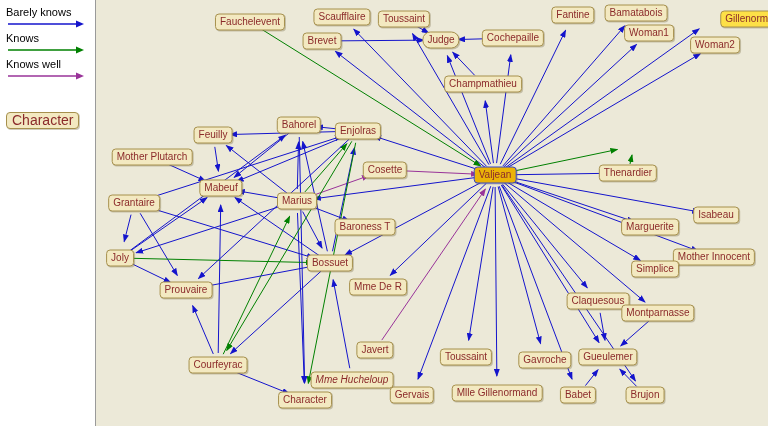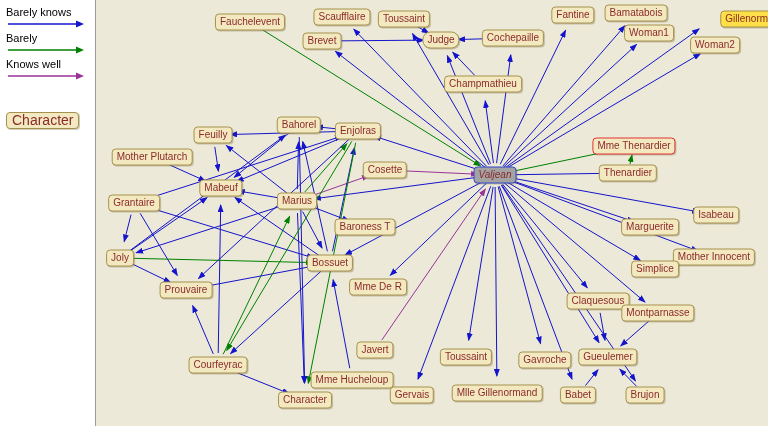--- a/index.html
+++ b/index.html
@@ -37,21 +37,21 @@
     <div class="torn">
 
       <div class="canvas-bg" id="canvas-bg" style="background: rgb(236, 233, 216);"></div>
 
       <div class="panel">
         <span class="legend-label">Barely knows</span>
         <svg class="legend-arrow" width="86" height="10">
             <line x1="2" y1="5" x2="70" y2="5" stroke="#1414cc" stroke-width="1.3"></line>
             <polygon points="70,1.5 78,5 70,8.5" fill="#1414cc"></polygon>
           </svg>
-        <span class="legend-label">Barely</span>
+        <span class="legend-label">Knows</span>
         <svg class="legend-arrow" width="86" height="10">
             <line x1="2" y1="5" x2="70" y2="5" stroke="#008000" stroke-width="1.3"></line>
             <polygon points="70,1.5 78,5 70,8.5" fill="#008000"></polygon>
           </svg>
         <span class="legend-label">Knows well</span>
         <svg class="legend-arrow" width="86" height="10">
             <line x1="2" y1="5" x2="70" y2="5" stroke="#993399" stroke-width="1.3"></line>
             <polygon points="70,1.5 78,5 70,8.5" fill="#993399"></polygon>
           </svg>
         <span class="char-sample sample-node">Character</span>
@@ -159,44 +159,43 @@
           <div class="node" style="left: 322px; top: 41px; background: rgb(243, 233, 193); color: rgb(139, 42, 42); border-color: rgb(166, 144, 77);">Brevet</div>
           <div class="node" style="left: 441px; top: 40px; background: rgb(243, 233, 193); color: rgb(139, 42, 42); border-color: rgb(166, 144, 77); border-radius: 8px;">Judge</div>
           <div class="node" style="left: 513px; top: 38px; background: rgb(243, 233, 193); color: rgb(139, 42, 42); border-color: rgb(166, 144, 77);">Cochepaille</div>
           <div class="node" style="left: 649px; top: 33px; background: rgb(243, 233, 193); color: rgb(139, 42, 42); border-color: rgb(166, 144, 77);">Woman1</div>
           <div class="node" style="left: 715px; top: 45px; background: rgb(243, 233, 193); color: rgb(139, 42, 42); border-color: rgb(166, 144, 77);">Woman2</div>
           <div class="node" style="left: 483px; top: 84px; background: rgb(243, 233, 193); color: rgb(139, 42, 42); border-color: rgb(166, 144, 77);">Champmathieu</div>
           <div class="node" style="left: 299px; top: 125px; background: rgb(243, 233, 193); color: rgb(139, 42, 42); border-color: rgb(166, 144, 77);">Bahorel</div>
           <div class="node" style="left: 358px; top: 131px; background: rgb(243, 233, 193); color: rgb(139, 42, 42); border-color: rgb(166, 144, 77); text-align: center;">Enjolras</div>
           <div class="node" style="left: 213px; top: 135px; background: rgb(243, 233, 193); color: rgb(139, 42, 42); border-color: rgb(166, 144, 77);">Feuilly</div>
           <div class="node" style="left: 152px; top: 157px; background: rgb(243, 233, 193); color: rgb(139, 42, 42); border-color: rgb(166, 144, 77);">Mother Plutarch</div>
-          <div class="node" style="left: 634px; top: 146px; background: rgb(243, 233, 193); color: rgb(139, 42, 42); border-color: rgb(224, 48, 48);">Mme Thenardier</div>
           <div class="node" style="left: 385px; top: 170px; background: rgb(243, 233, 193); color: rgb(139, 42, 42); border-color: rgb(166, 144, 77);">Cosette</div>
-          <div class="node" style="left: 495px; top: 175px; background: #a3a3a3; color: rgb(139, 42, 42); border-color: rgb(51, 68, 204); font-style: italic;">Valjean</div>
+          <div class="node" style="left: 495px; top: 175px; background: #eab308; color: rgb(139, 42, 42); border-color: rgb(51, 68, 204);">Valjean</div>
           <div class="node" style="left: 628px; top: 173px; background: rgb(243, 233, 193); color: rgb(139, 42, 42); border-color: rgb(166, 144, 77);">Thenardier</div>
           <div class="node" style="left: 221px; top: 188px; background: rgb(243, 233, 193); color: rgb(139, 42, 42); border-color: rgb(166, 144, 77);">Mabeuf</div>
           <div class="node" style="left: 297px; top: 201px; background: rgb(243, 233, 193); color: rgb(139, 42, 42); border-color: rgb(166, 144, 77);">Marius</div>
           <div class="node" style="left: 134px; top: 203px; background: rgb(243, 233, 193); color: rgb(139, 42, 42); border-color: rgb(166, 144, 77);">Grantaire</div>
           <div class="node" style="left: 716px; top: 215px; background: rgb(243, 233, 193); color: rgb(139, 42, 42); border-color: rgb(166, 144, 77);">Isabeau</div>
           <div class="node" style="left: 365px; top: 227px; background: rgb(243, 233, 193); color: rgb(139, 42, 42); border-color: rgb(166, 144, 77);">Baroness T</div>
           <div class="node" style="left: 650px; top: 227px; background: rgb(243, 233, 193); color: rgb(139, 42, 42); border-color: rgb(166, 144, 77);">Marguerite</div>
           <div class="node" style="left: 714px; top: 257px; background: rgb(243, 233, 193); color: rgb(139, 42, 42); border-color: rgb(166, 144, 77);">Mother Innocent</div>
           <div class="node" style="left: 120px; top: 258px; background: rgb(243, 233, 193); color: rgb(139, 42, 42); border-color: rgb(166, 144, 77);">Joly</div>
           <div class="node" style="left: 330px; top: 263px; background: rgb(243, 233, 193); color: rgb(139, 42, 42); border-color: rgb(166, 144, 77);">Bossuet</div>
           <div class="node" style="left: 655px; top: 269px; background: rgb(243, 233, 193); color: rgb(139, 42, 42); border-color: rgb(166, 144, 77);">Simplice</div>
           <div class="node" style="left: 378px; top: 287px; background: rgb(243, 233, 193); color: rgb(139, 42, 42); border-color: rgb(166, 144, 77);">Mme De R</div>
           <div class="node" style="left: 186px; top: 290px; background: rgb(243, 233, 193); color: rgb(139, 42, 42); border-color: rgb(166, 144, 77);">Prouvaire</div>
           <div class="node" style="left: 598px; top: 301px; background: rgb(243, 233, 193); color: rgb(139, 42, 42); border-color: rgb(166, 144, 77);">Claquesous</div>
           <div class="node" style="left: 658px; top: 313px; background: rgb(243, 233, 193); color: rgb(139, 42, 42); border-color: rgb(166, 144, 77);">Montparnasse</div>
           <div class="node" style="left: 375px; top: 350px; background: rgb(243, 233, 193); color: rgb(139, 42, 42); border-color: rgb(166, 144, 77);">Javert</div>
           <div class="node" style="left: 218px; top: 365px; background: rgb(243, 233, 193); color: rgb(139, 42, 42); border-color: rgb(166, 144, 77);">Courfeyrac</div>
           <div class="node" style="left: 466px; top: 357px; background: rgb(243, 233, 193); color: rgb(139, 42, 42); border-color: rgb(166, 144, 77);">Toussaint</div>
           <div class="node" style="left: 545px; top: 360px; background: rgb(243, 233, 193); color: rgb(139, 42, 42); border-color: rgb(166, 144, 77);">Gavroche</div>
           <div class="node" style="left: 608px; top: 357px; background: rgb(243, 233, 193); color: rgb(139, 42, 42); border-color: rgb(166, 144, 77);">Gueulemer</div>
-          <div class="node" style="left: 352px; top: 380px; background: rgb(243, 233, 193); color: rgb(139, 42, 42); border-color: rgb(166, 144, 77);">Mme Hucheloup</div>
+          <div class="node" style="left: 352px; top: 380px; background: rgb(243, 233, 193); color: rgb(139, 42, 42); border-color: rgb(166, 144, 77); font-style: italic;">Mme Hucheloup</div>
           <div class="node" style="left: 412px; top: 395px; background: rgb(243, 233, 193); color: rgb(139, 42, 42); border-color: rgb(166, 144, 77); text-align: right;">Gervais</div>
           <div class="node" style="left: 497px; top: 393px; background: rgb(243, 233, 193); color: rgb(139, 42, 42); border-color: rgb(166, 144, 77);">Mlle Gillenormand</div>
           <div class="node" style="left: 578px; top: 395px; background: rgb(243, 233, 193); color: rgb(139, 42, 42); border-color: rgb(166, 144, 77);">Babet</div>
           <div class="node" style="left: 645px; top: 395px; background: rgb(243, 233, 193); color: rgb(139, 42, 42); border-color: rgb(166, 144, 77);">Brujon</div>
           <div class="node" style="left: 305px; top: 400px; background: rgb(243, 233, 193); color: rgb(139, 42, 42); border-color: rgb(166, 144, 77);">Character</div>
         </div>
 
     </div>
   </div>
 </div>

